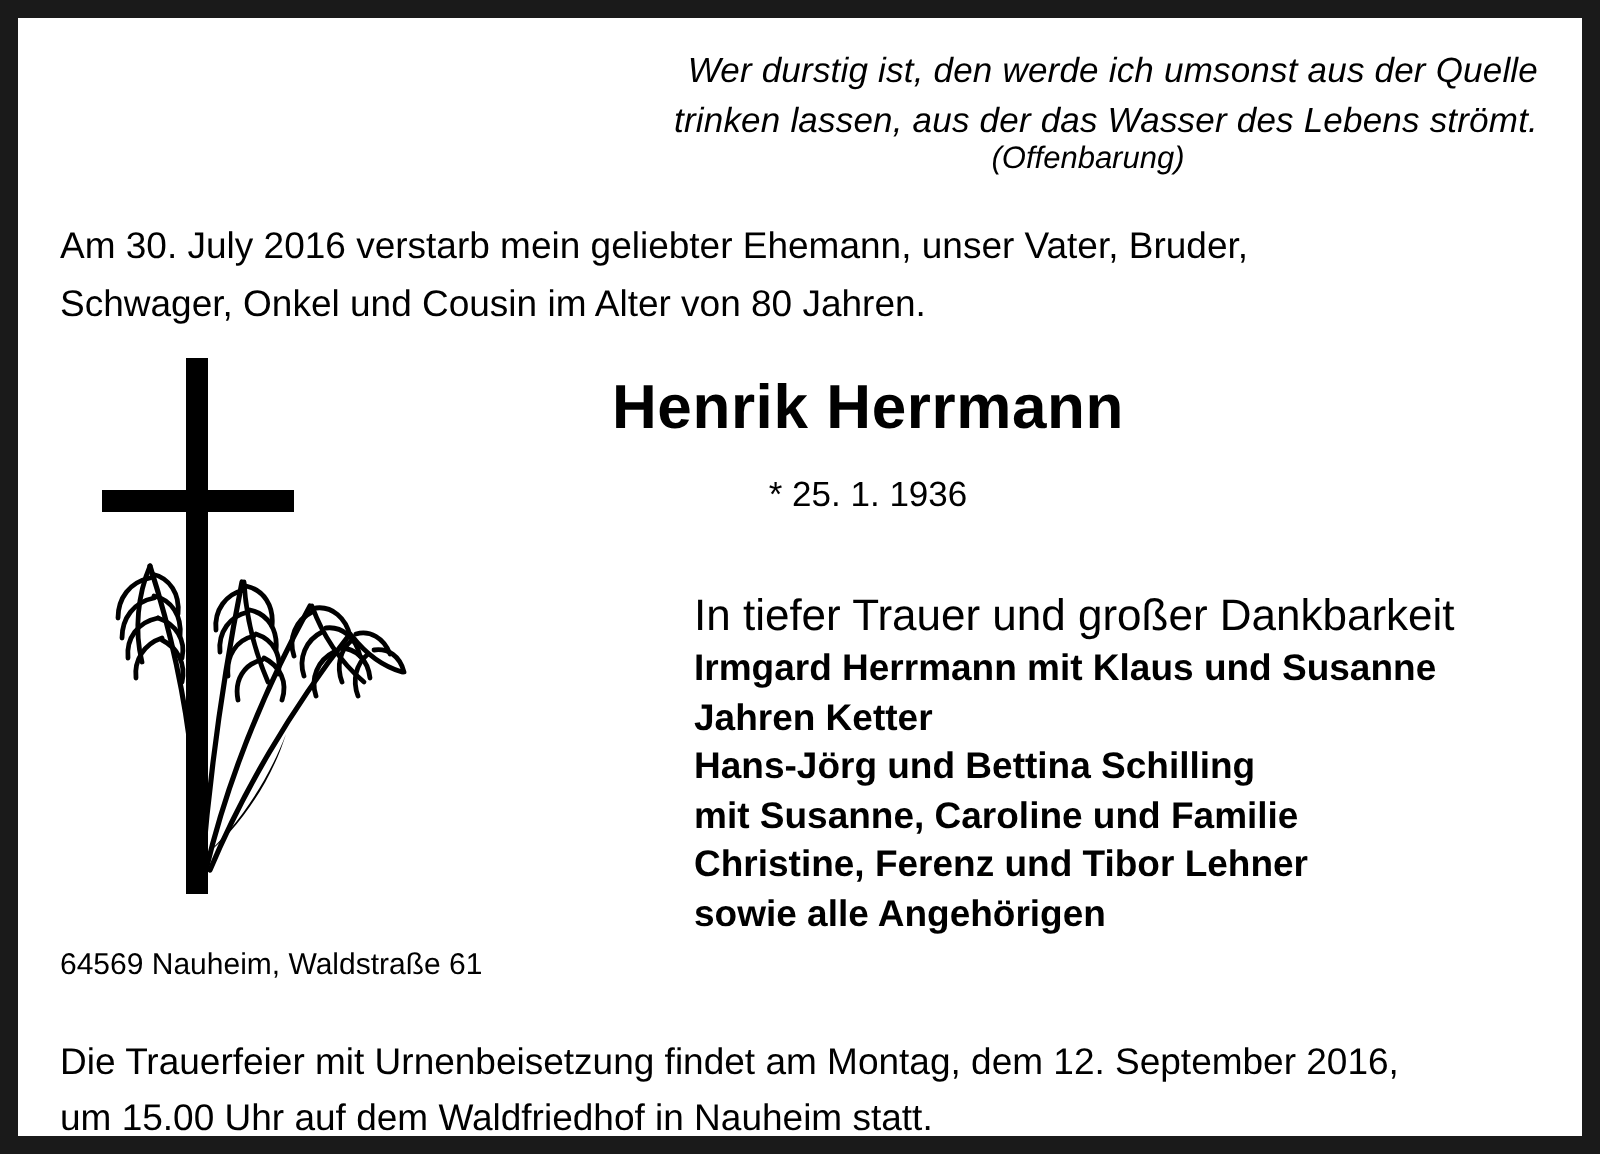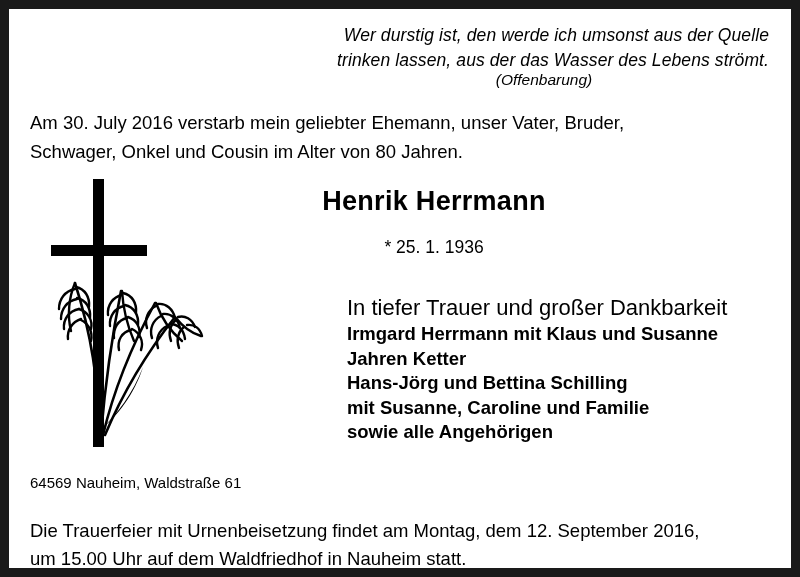--- a/index.html
+++ b/index.html
@@ -62,21 +62,21 @@
     line-height: 1.55;
   }
 
   
   .name {
     position: absolute;
     top: 177px;
     left: 210px;
     width: 430px;
     text-align: center;
-    font-size: 27px;
+    font-size: 31px;
     font-weight: bold;
     letter-spacing: 0.3px;
   }
   .birth {
     position: absolute;
     top: 228px;
     left: 210px;
     width: 430px;
     text-align: center;
     font-size: 17.5px;
@@ -146,20 +146,21 @@
 
     <div class="name">Henrik Herrmann</div>
     <div class="birth">* 25. 1. 1936</div>
 
     <div class="mourn-head">In tiefer Trauer und großer Dankbarkeit</div>
     <div class="mourn-list">
       <div>Irmgard Herrmann mit Klaus und Susanne</div>
       <div>Jahren Ketter</div>
       <div>Hans-Jörg und Bettina Schilling</div>
       <div>mit Susanne, Caroline und Familie</div>
+      <div>Christine, Ferenz und Tibor Lehner</div>
       <div>sowie alle Angehörigen</div>
     </div>
 
     <div class="address">64569 Nauheim, Waldstraße 61</div>
 
     <div class="footer">
       <div>Die Trauerfeier mit Urnenbeisetzung findet am Montag, dem 12. September 2016,</div>
       <div>um 15.00 Uhr auf dem Waldfriedhof in Nauheim statt.</div>
     </div>
 

